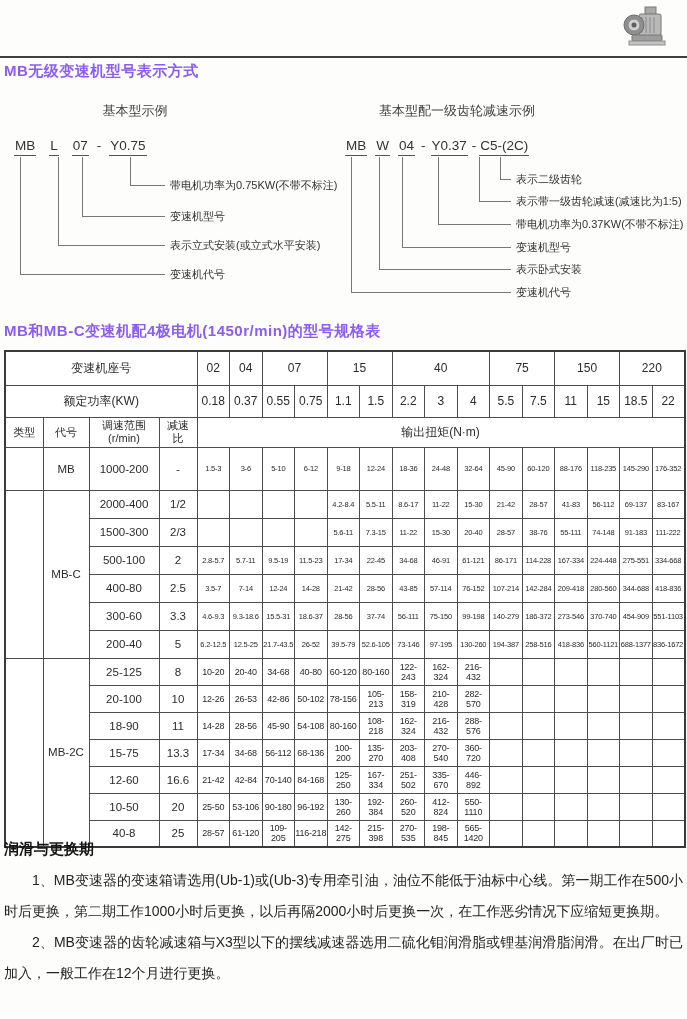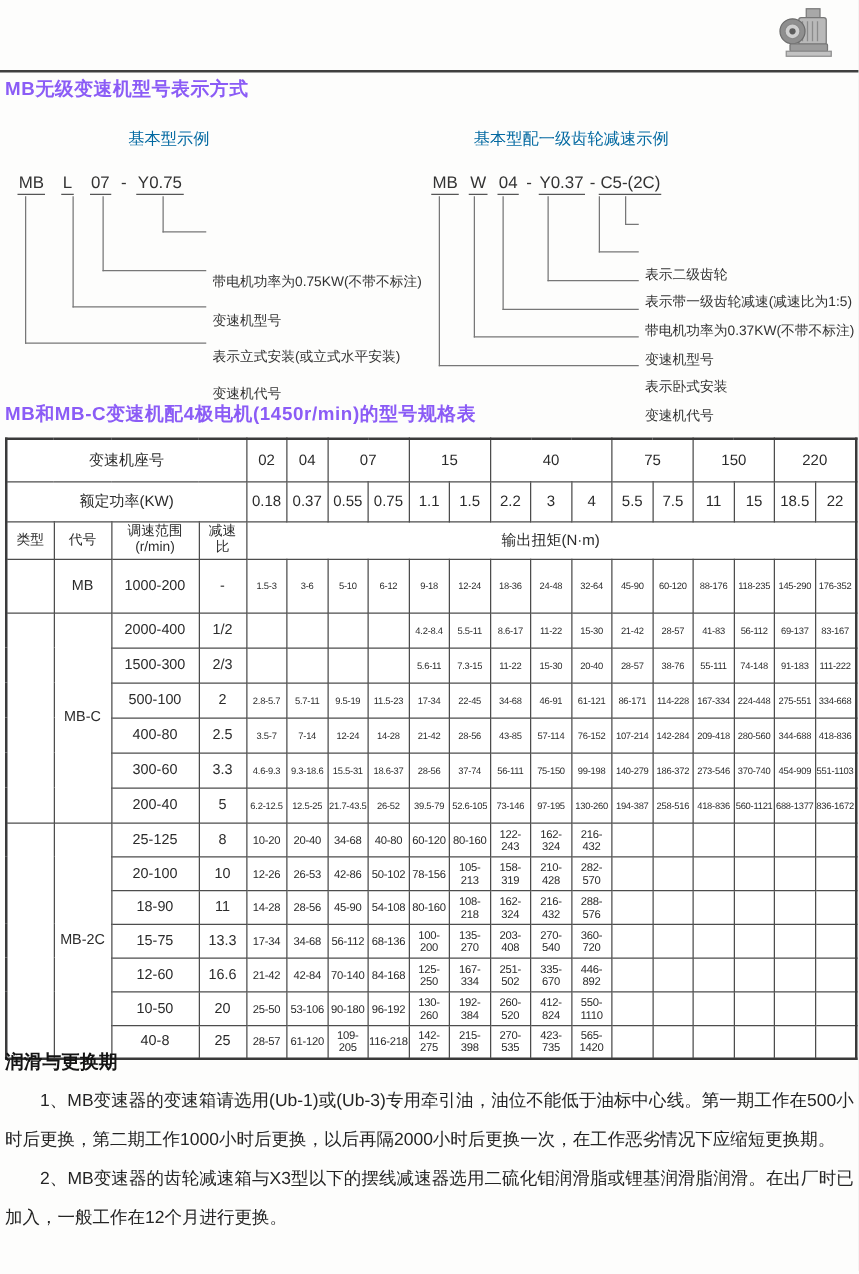--- a/index.html
+++ b/index.html
@@ -5,27 +5,27 @@
   html,body{margin:0;padding:0;background:#e8e8e8;}
   .page{
     position:relative; width:687px; height:1019px; margin:0 auto;
     background:#fdfdfc; color:#222;
     font-family:"Liberation Sans","DejaVu Sans",sans-serif;
     overflow:hidden;
   }
   .abs{position:absolute;}
   .rule{left:0; top:56px; width:687px; border-top:2px solid #3f3f3f;}
   .h1{left:4px; font-size:15px; font-weight:bold; color:#8b5cf6; letter-spacing:0.5px;}
-  .subhead{font-size:13px; color:#0369a1; text-align:center;}
+  .subhead{font-size:13px; color:#404040; text-align:center;}
   
   .code{font-size:13.5px; color:#333; white-space:nowrap;}
   .code .seg{display:inline-block; padding:0 1px 2px 1px;}
   .code .u{border-bottom:1.5px solid #555;}
   .conn{position:absolute; border-left:1.5px solid #777; border-bottom:1.5px solid #777;}
-  .dlabel{position:absolute; font-size:11px; color:#333; white-space:nowrap;margin-top:40px;}
+  .dlabel{position:absolute; font-size:11px; color:#333; white-space:nowrap;}
   
   #spec-table{border-collapse:collapse; table-layout:fixed; width:680px; border:2px solid #3a3a3a; background:#fff;}
   #spec-table td{border:1px solid #4d4d4d; text-align:center; vertical-align:middle; padding:0; overflow:hidden; color:#2b2b2b;}
   #spec-table .hdr{font-size:12px;}
   #spec-table .small{font-size:11px; white-space:pre-line; line-height:1.15;}
   #spec-table .typecell{font-size:10px;padding-left:44px;}
   #spec-table .vert{writing-mode:vertical-rl; text-orientation:upright; letter-spacing:2px; font-size:10px; line-height:1;}
   #spec-table .codecell{font-size:11.5px;}
   #spec-table .rangecell,#spec-table .ratiocell{font-size:11.5px;margin-top:36px;}
   #spec-table .val{font-size:7.5px; letter-spacing:-0.2px;}
@@ -414,21 +414,21 @@
         <tr class="tg2">
           <td class="rangecell">40-8</td>
           <td class="ratiocell">25</td>
           <td class="valbig">28-57</td>
           <td class="valbig">61-120</td>
           <td class="valbig">109-205</td>
           <td class="valbig">116-218</td>
           <td class="valbig">142-275</td>
           <td class="valbig">215-398</td>
           <td class="valbig">270-535</td>
-          <td class="valbig">423-735</td>
+          <td class="valbig">198-845</td>
           <td class="valbig">565-1420</td>
           <td class="valbig"></td>
           <td class="valbig"></td>
           <td class="valbig"></td>
           <td class="valbig"></td>
           <td class="valbig"></td>
           <td class="valbig"></td>
         </tr>
       </tbody>
     </table>

